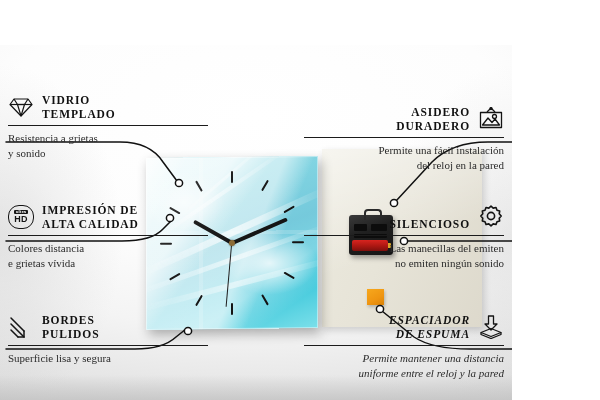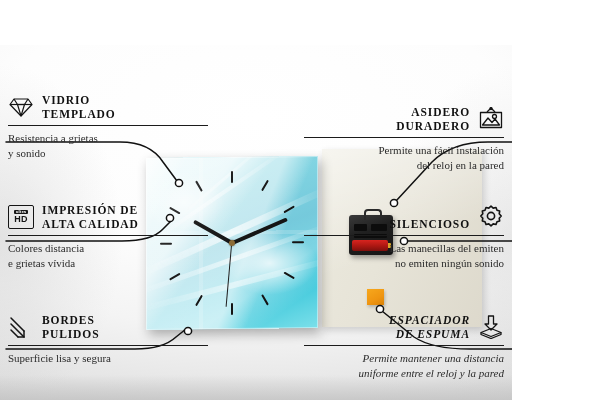--- a/index.html
+++ b/index.html
@@ -90,21 +90,21 @@
   .co-right{right:8px;text-align:right;}
   .co-head{display:flex;align-items:center;gap:8px;}
   .co-right .co-head{flex-direction:row-reverse;}
   .co-title{font-family:"Liberation Serif", serif;font-weight:700;font-size:11.5px;
     letter-spacing:.9px;color:#111;line-height:1.22;text-transform:uppercase;}
   .co-rule{height:1.4px;background:#1b1b1b;margin:4px 0 5px 0;}
   .co-desc{font-family:"Liberation Serif", serif;font-size:11px;color:#2b2b2b;line-height:1.34;}
   .co-icon{width:26px;height:26px;flex:0 0 26px;display:flex;align-items:center;justify-content:center;color:#141414;}
   .co-icon svg{display:block;}
 
-  .hd-box{width:24px;height:22px;border:1.6px solid #141414;border-radius:2px;
+  .hd-box{width:24px;height:22px;border:1.6px solid #141414;border-radius:11px;
     display:flex;flex-direction:column;align-items:center;justify-content:center;line-height:1;}
   .hd-top{font-size:4.4px;font-weight:700;letter-spacing:.2px;background:#141414;color:#fff;
     padding:0 2px;border-radius:1px;font-family:"Liberation Sans", sans-serif;}
   .hd-main{font-size:9px;font-weight:700;font-family:"Liberation Sans", sans-serif;letter-spacing:.2px;margin-top:1px;}
 
   
   #connectors{position:absolute;inset:0;pointer-events:none;}
 </style>
 </head>
 <body>

